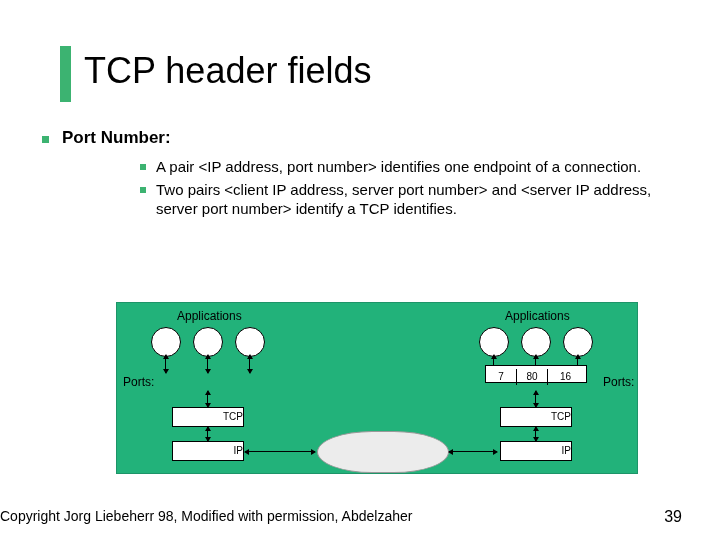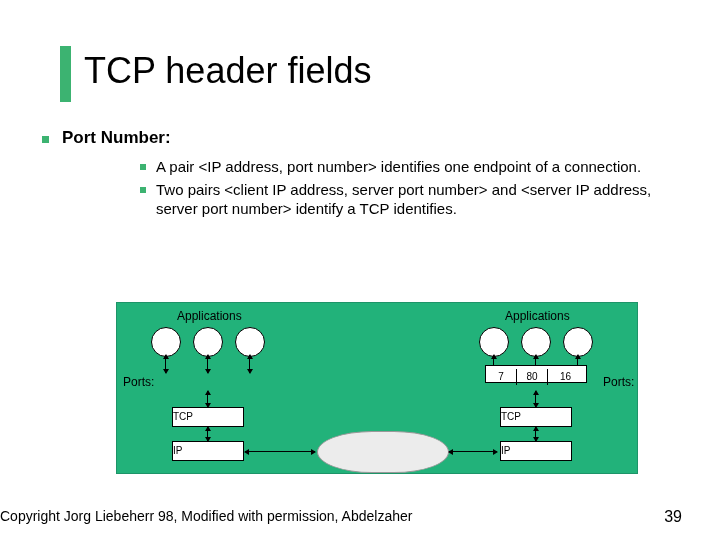--- a/index.html
+++ b/index.html
@@ -11,21 +11,21 @@
   .ul{position:absolute;left:140px;top:158px;width:538px;font-size:15px;line-height:1.25}
   .li{position:relative;padding-left:16px;margin-bottom:4px}
   .li:before{content:"";position:absolute;left:0;top:6px;width:6px;height:6px;background:#3cb371}
   .mono{font-family:Liberation Sans, sans-serif}
   .diagram{position:absolute;left:116px;top:302px;width:520px;height:170px;background:#22b27a;border:1px solid #1d9468}
   .dLabel{position:absolute;color:#000;font-size:12px;font-family:Arial,sans-serif}
   .node{position:absolute;width:28px;height:28px;border:1px solid #000;border-radius:50%;background:#fff}
   .portRow{position:absolute;height:16px;background:#fff;border:1px solid #000}
   .portRow span{display:inline-block;height:100%;border-right:1px solid #000;text-align:center;font-size:10px;line-height:16px;font-family:Arial}
   .portRow span:last-child{border-right:none}
-  .boxTcp,.boxIp{position:absolute;width:70px;height:18px;background:#fff;border:1px solid #000;text-align:left;font-size:10px;line-height:18px;font-family:Arial}
+  .boxTcp,.boxIp{position:absolute;width:70px;height:18px;background:#fff;border:1px solid #000;text-align:right;font-size:10px;line-height:18px;font-family:Arial}
   .cloud{position:absolute;left:200px;top:128px;width:130px;height:40px;background:#ececec;border:1px solid #999;border-radius:50%/60%}
   .arrH{position:absolute;height:0;border-top:1px solid #000}
   .arrH:after,.arrH:before{content:"";position:absolute;top:-3px;width:0;height:0;border-top:3px solid transparent;border-bottom:3px solid transparent}
   .arrV{position:absolute;width:0;border-left:1px solid #000}
   .arrV:after,.arrV:before{content:"";position:absolute;left:-3px;width:0;height:0;border-left:3px solid transparent;border-right:3px solid transparent}
   .ahL:before{left:-1px;border-right:5px solid #000}
   .ahR:after{right:-1px;border-left:5px solid #000}
   .avU:before{top:-1px;border-bottom:5px solid #000}
   .avD:after{bottom:-1px;border-top:5px solid #000}
   .foot{position:absolute;bottom:16px;width:720px;text-align:left;font-size:14px}

